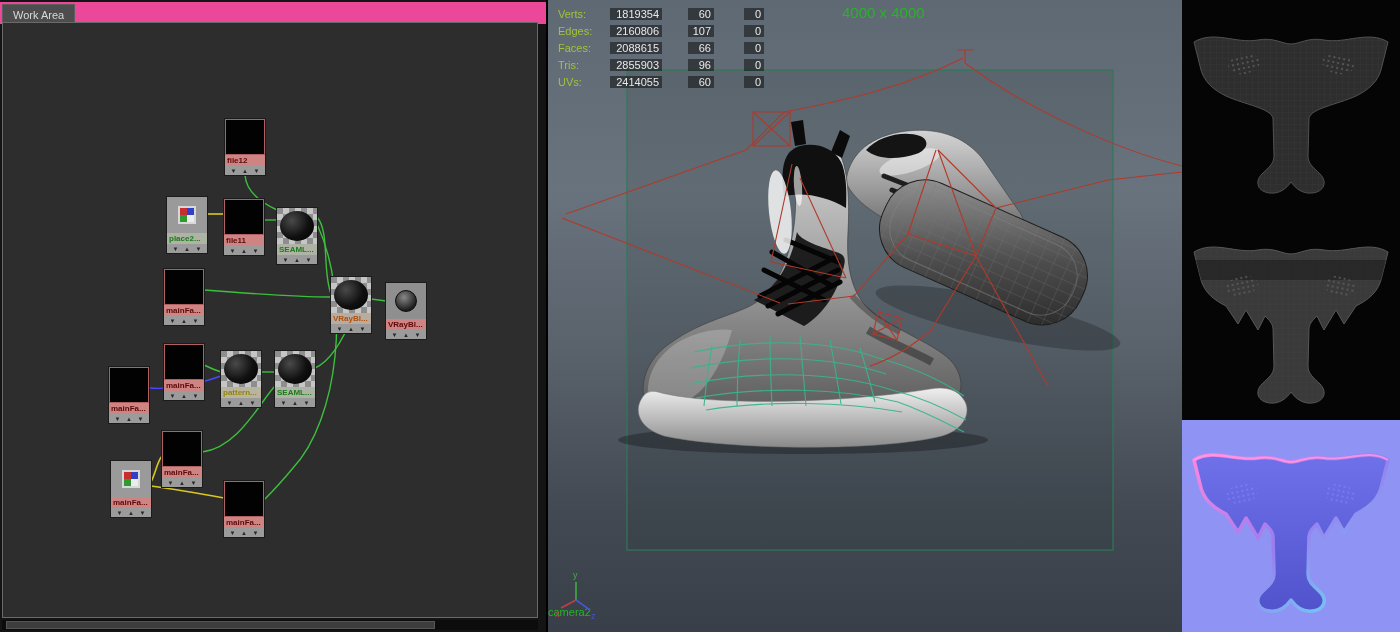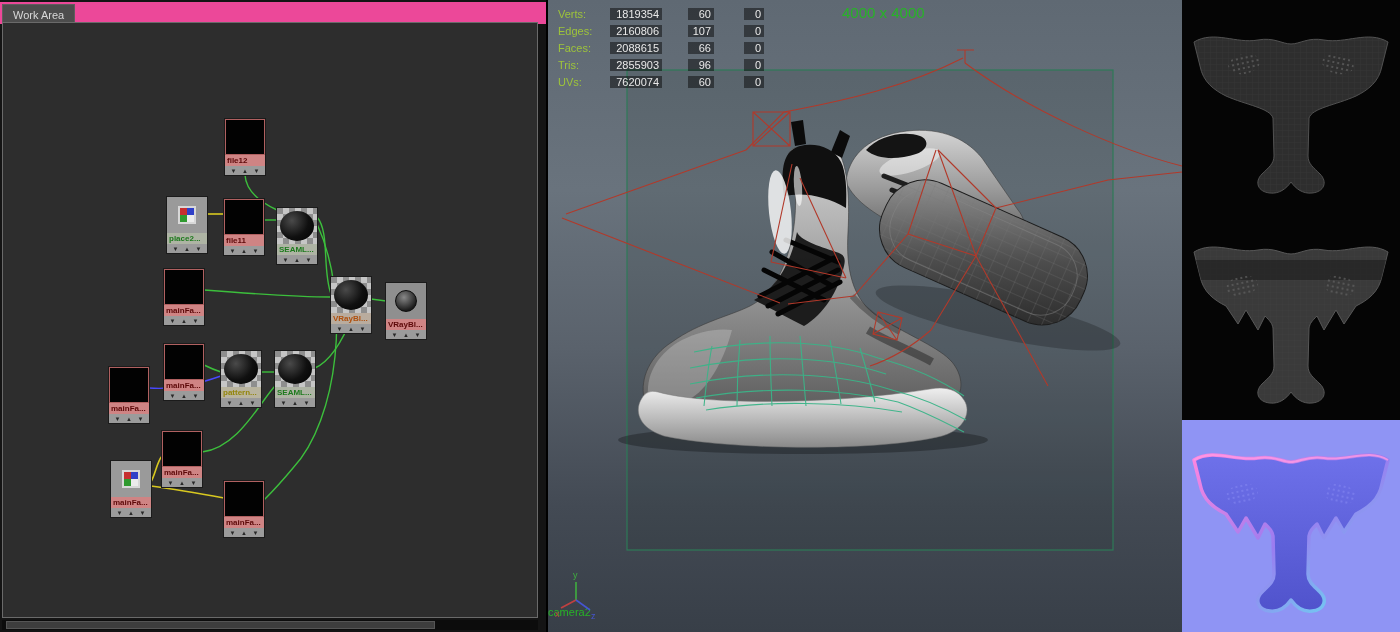--- a/index.html
+++ b/index.html
@@ -356,21 +356,21 @@
       <span class="hv hv3">0</span>
     </div>
     <div class="hud-row">
       <span class="hl">Tris:</span>
       <span class="hv hv1">2855903</span>
       <span class="hv hv2">96</span>
       <span class="hv hv3">0</span>
     </div>
     <div class="hud-row">
       <span class="hl">UVs:</span>
-      <span class="hv hv1">7620074</span>
+      <span class="hv hv1">2414055</span>
       <span class="hv hv2">60</span>
       <span class="hv hv3">0</span>
     </div>
   </div>
 
   <div class="res-label">4000 x 4000</div>
   <div class="cam-label">camera2</div>
 
   <svg class="axis-gizmo" width="46" height="52" viewBox="0 0 46 52">
     <line x1="22" y1="32" x2="22" y2="14" stroke="#3fae3f" stroke-width="1.6"></line>

